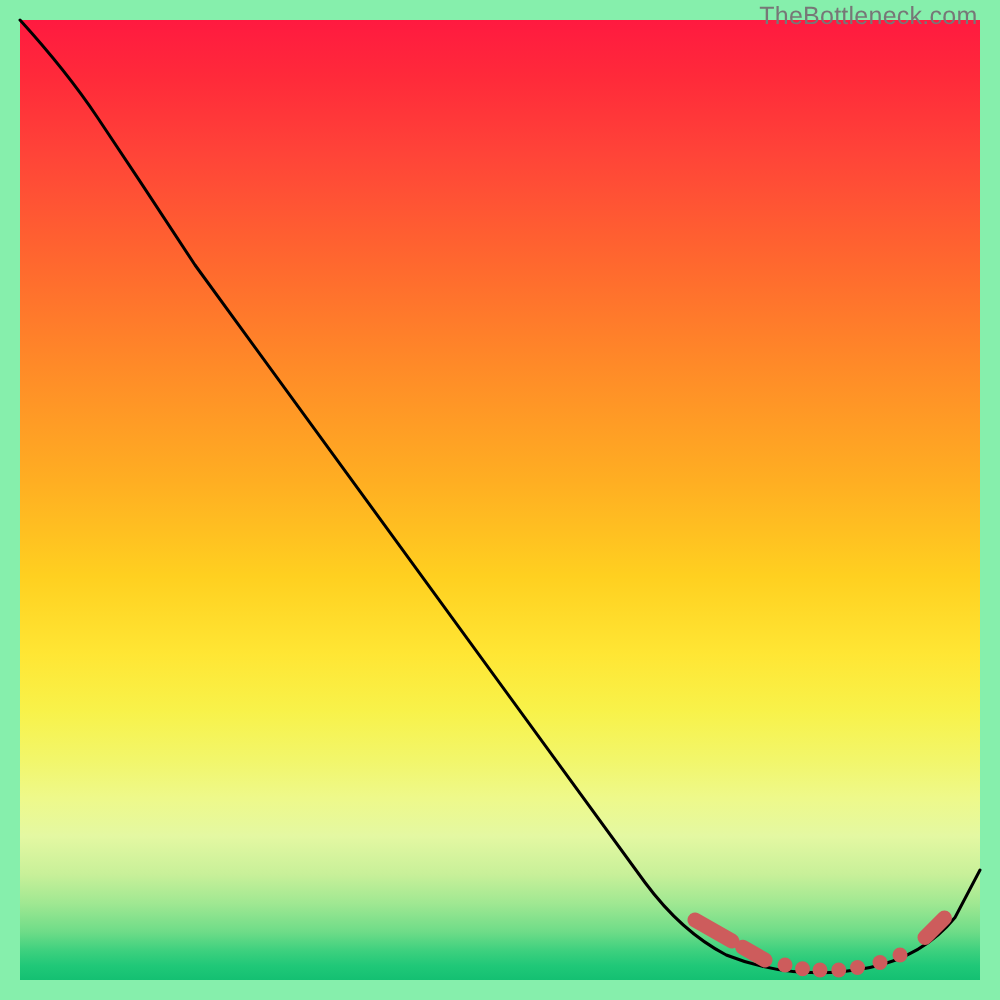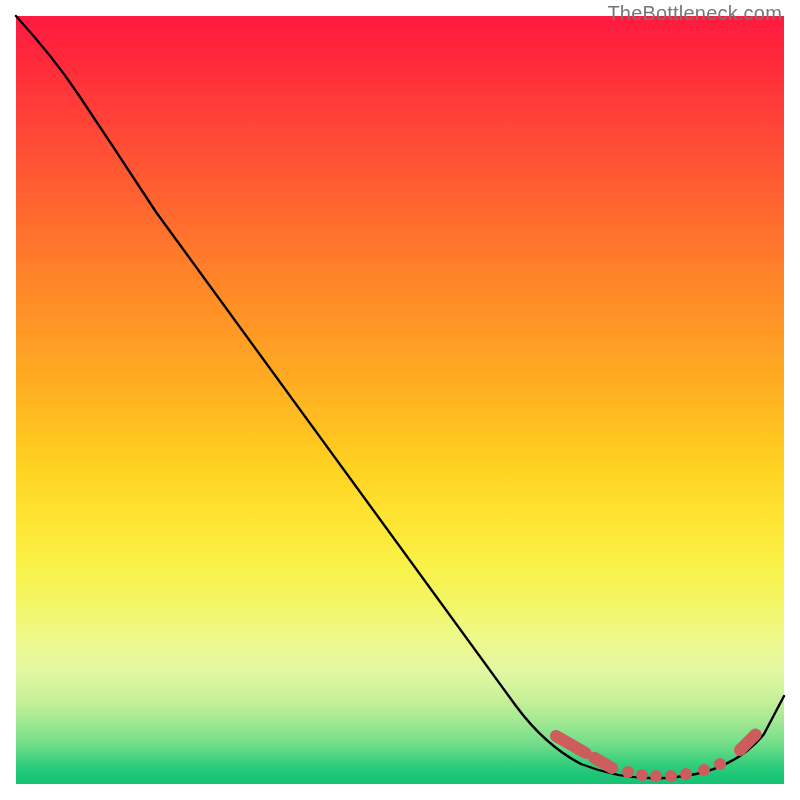--- a/index.html
+++ b/index.html
@@ -8,21 +8,21 @@
     width: 800px;
     height: 800px;
     background: #000;
     font-family: Arial, Helvetica, sans-serif;
     overflow: hidden;
   }
   .stage {
     position: relative;
     width: 800px;
     height: 800px;
-    background: #ffffff;
+    background: #86efac;
   }
   .plot {
     position: absolute;
     left: 16px;
     top: 16px;
     width: 768px;
     height: 768px;
     
     background: linear-gradient(
       to bottom,

